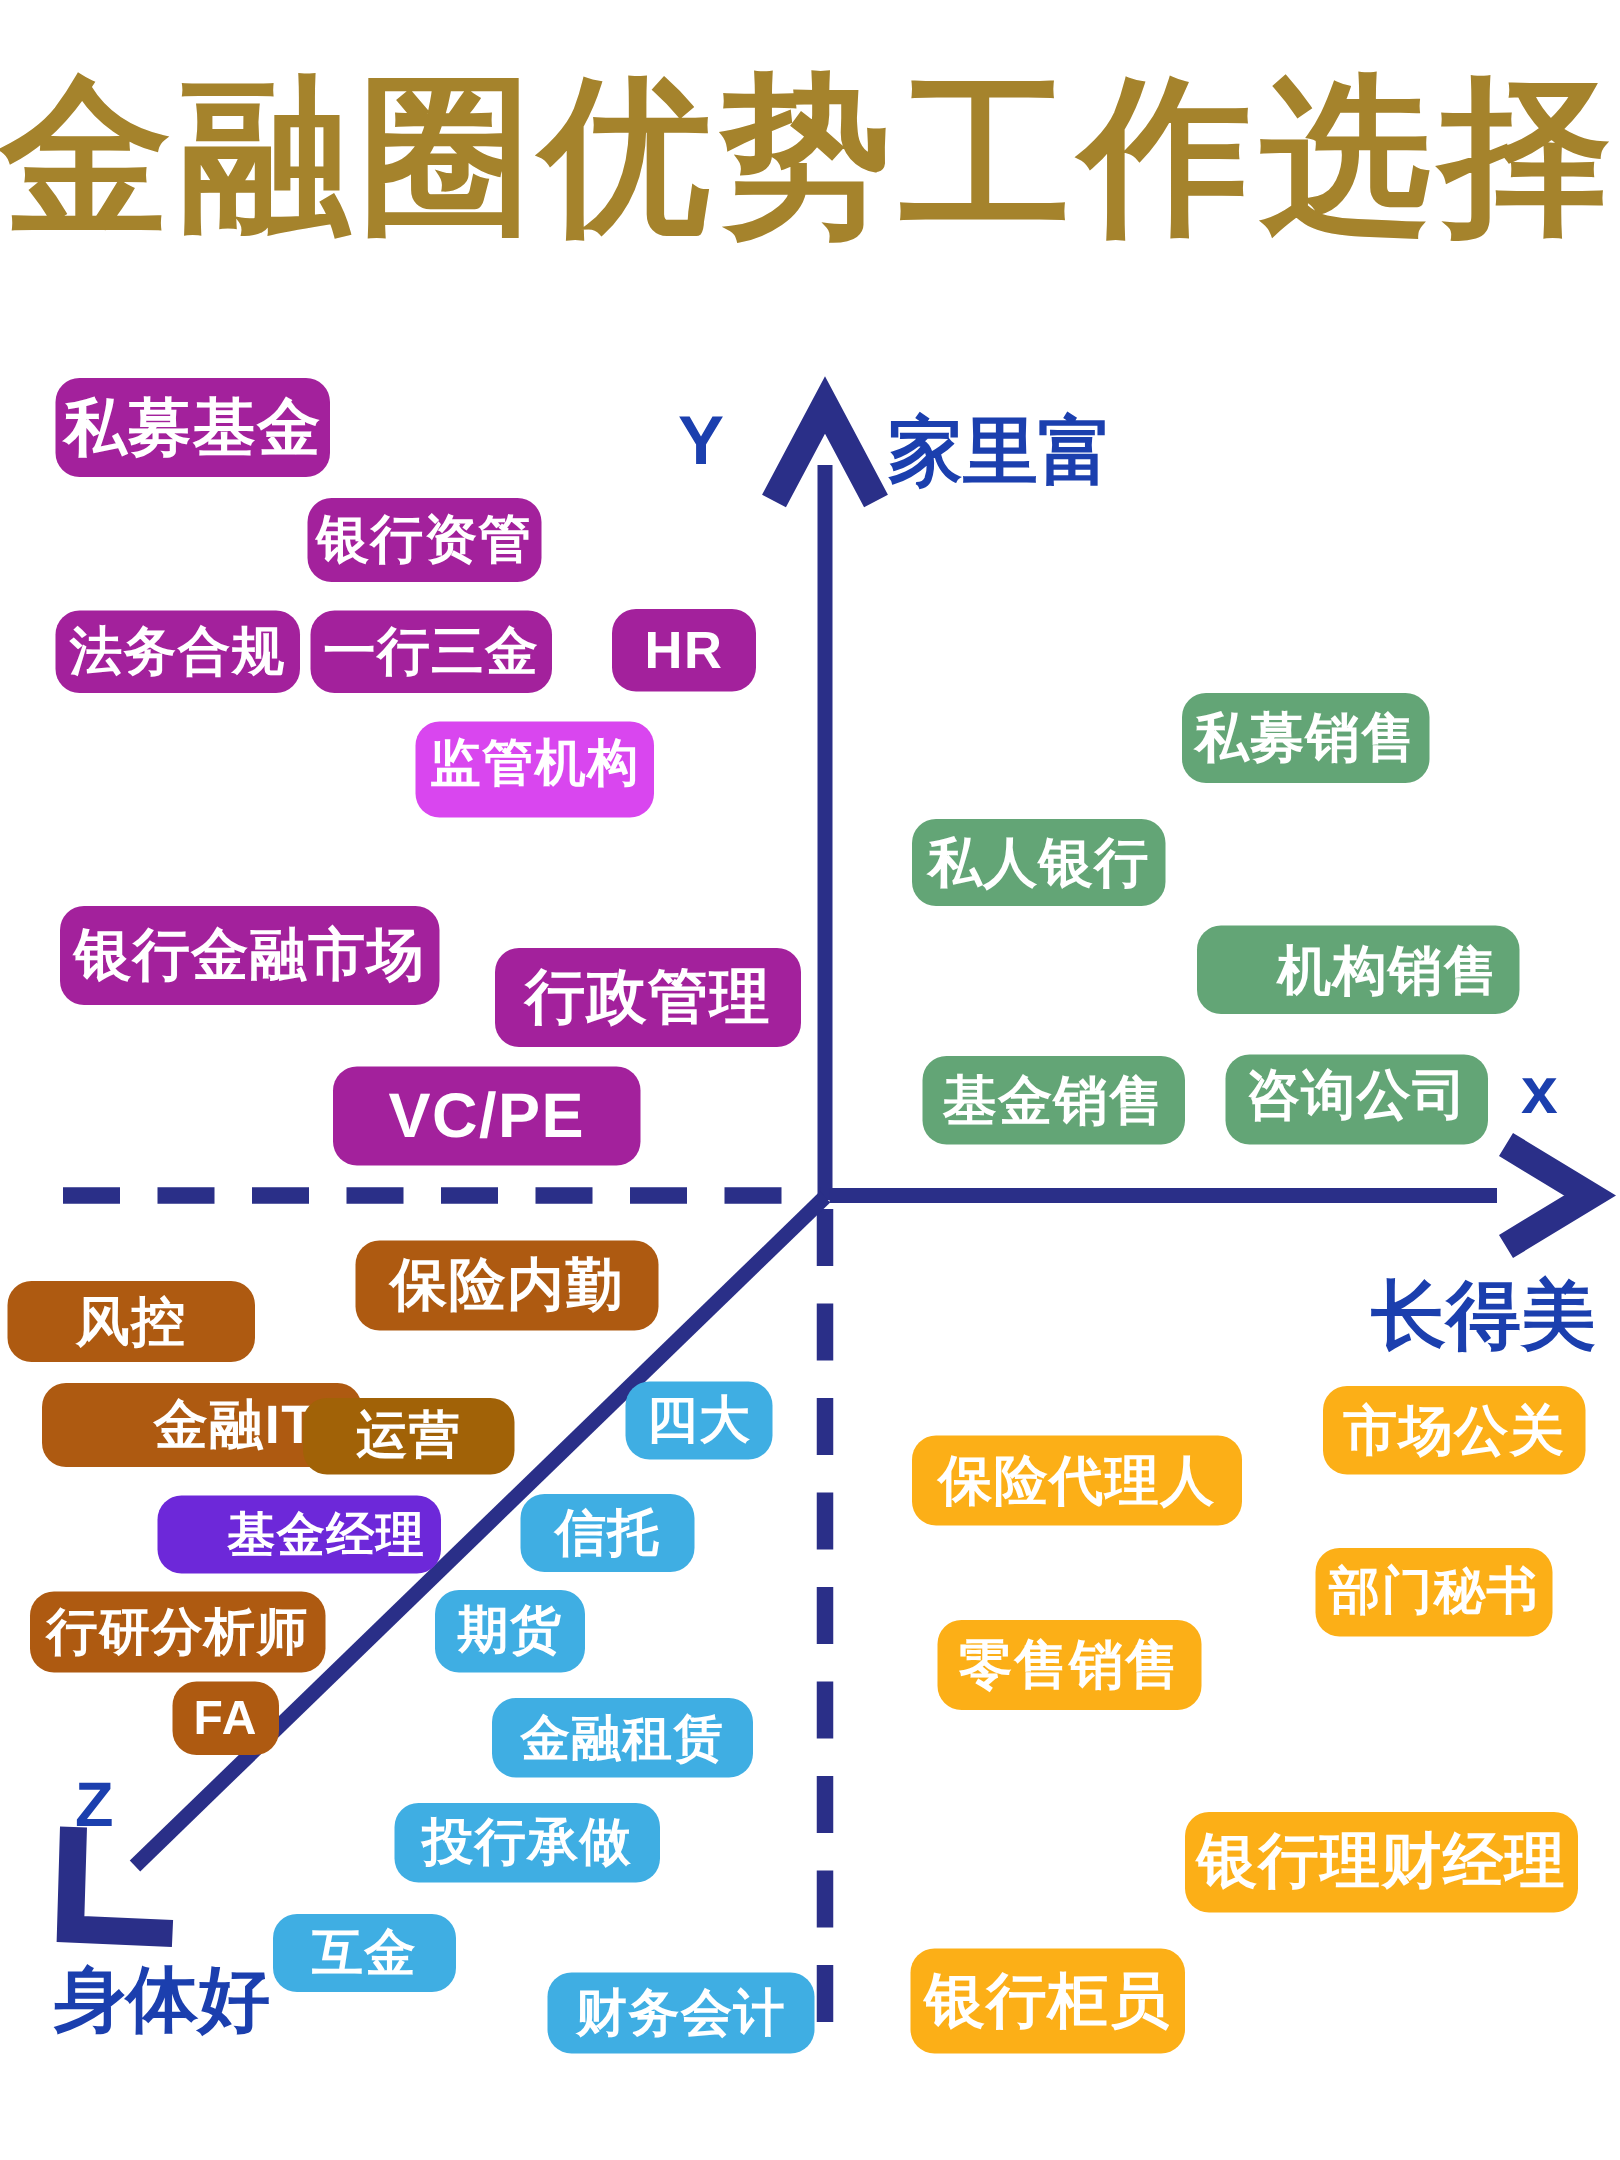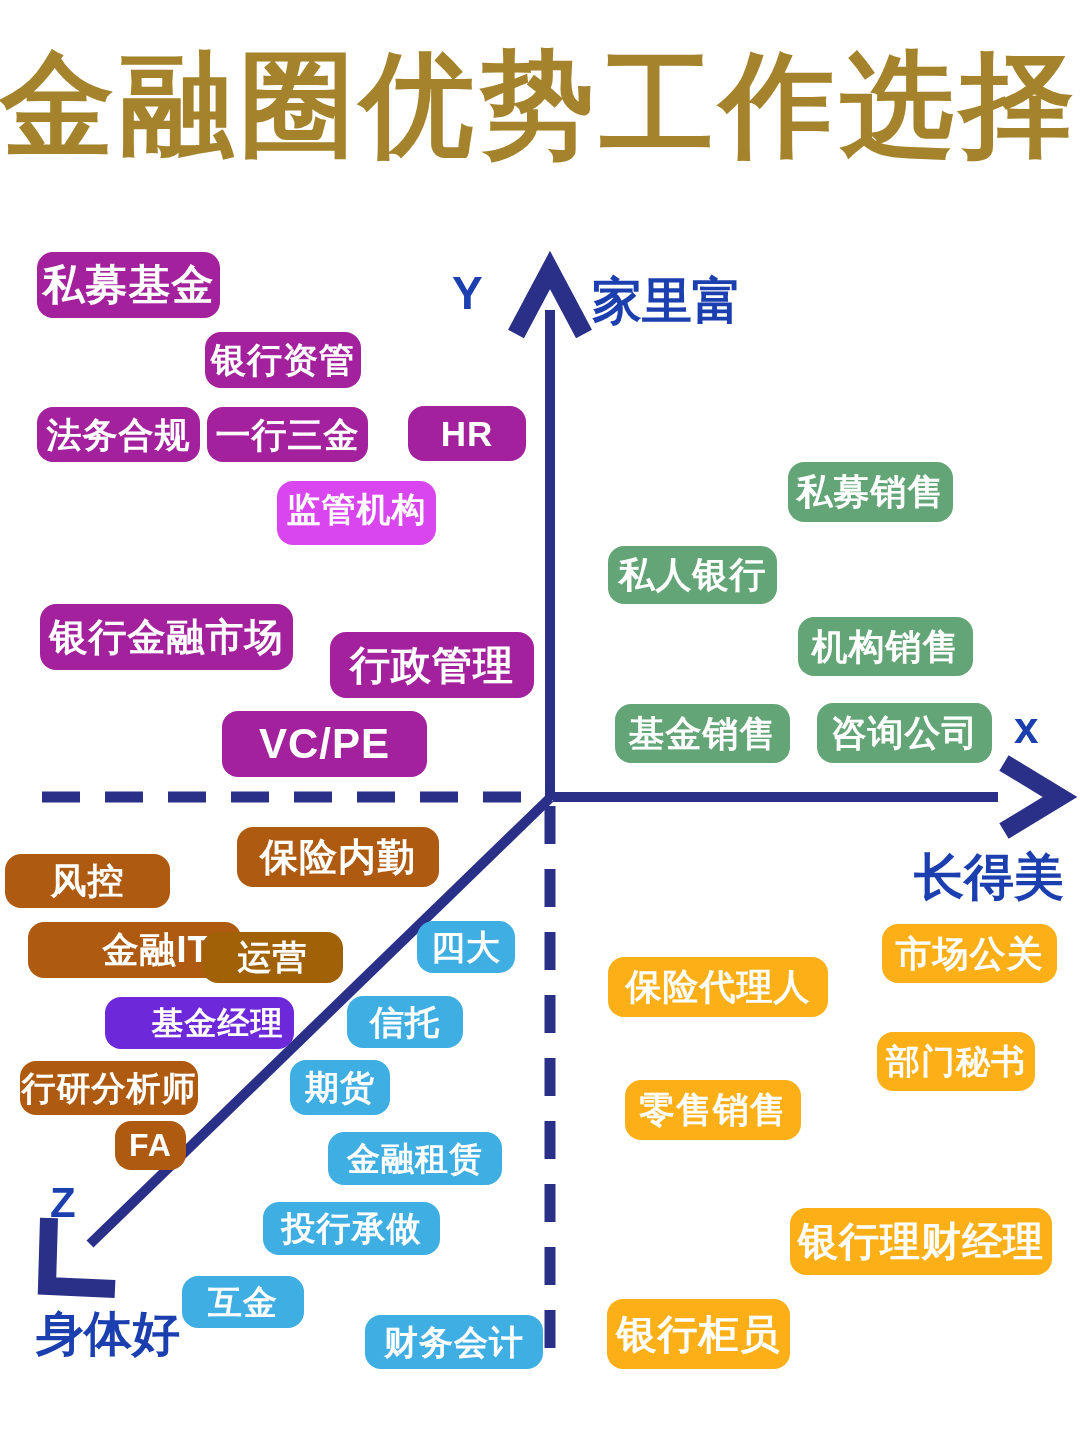--- a/index.html
+++ b/index.html
@@ -63,36 +63,36 @@
   <div class="axis-caption" style="left: 914px; top: 852px; font-size: 50px; color: rgb(27, 63, 174);">长得美</div>
 
   <div class="axis-letter" style="left: 50px; top: 1182px; font-size: 42px; color: rgb(27, 63, 174);">Z</div>
   <div class="axis-caption" style="left: 36px; top: 1310px; font-size: 48px; color: rgb(27, 63, 174);">身体好</div>
 
   <div>
       <div class="job" style="left: 37px; top: 252px; width: 183px; height: 66px; line-height: 66px; font-size: 42px; background: rgb(163, 33, 156); color: rgb(255, 255, 255);">私募基金</div>
       <div class="job" style="left: 205px; top: 332px; width: 156px; height: 56px; line-height: 56px; font-size: 35px; background: rgb(163, 33, 156); color: rgb(255, 255, 255);">银行资管</div>
       <div class="job" style="left: 37px; top: 407px; width: 163px; height: 55px; line-height: 55px; font-size: 35px; background: rgb(163, 33, 156); color: rgb(255, 255, 255);">法务合规</div>
       <div class="job" style="left: 207px; top: 407px; width: 161px; height: 55px; line-height: 55px; font-size: 35px; background: rgb(163, 33, 156); color: rgb(255, 255, 255);">一行三金</div>
-      <div class="job" style="left: 408px; top: 406px; width: 118px; height: 55px; line-height: 55px; font-size: 35px; background: rgb(163, 33, 156); color: rgb(255, 255, 255);">HR</div>
+      <div class="job" style="left: 408px; top: 406px; width: 96px; height: 55px; line-height: 55px; font-size: 35px; background: rgb(163, 33, 156); color: rgb(255, 255, 255);">HR</div>
       <div class="job" style="left: 253px; top: 481px; width: 159px; height: 64px; line-height: 56px; font-size: 34px; background: #d946ef; color: rgb(255, 255, 255); margin-left: 24px;">监管机构</div>
       <div class="job" style="left: 40px; top: 604px; width: 253px; height: 66px; line-height: 66px; font-size: 38px; background: rgb(163, 33, 156); color: rgb(255, 255, 255);">银行金融市场</div>
       <div class="job" style="left: 330px; top: 632px; width: 204px; height: 66px; line-height: 66px; font-size: 40px; background: rgb(163, 33, 156); color: rgb(255, 255, 255);">行政管理</div>
       <div class="job" style="left: 222px; top: 711px; width: 205px; height: 66px; line-height: 66px; font-size: 42px; background: rgb(163, 33, 156); color: rgb(255, 255, 255);">VC/PE</div>
       <div class="job" style="left: 788px; top: 462px; width: 165px; height: 60px; line-height: 60px; font-size: 36px; background: rgb(99, 165, 118); color: rgb(255, 255, 255);">私募销售</div>
       <div class="job" style="left: 608px; top: 546px; width: 169px; height: 58px; line-height: 58px; font-size: 36px; background: rgb(99, 165, 118); color: rgb(255, 255, 255);">私人银行</div>
-      <div class="job" style="left: 798px; top: 617px; width: 175px; height: 59px; line-height: 59px; font-size: 36px; background: rgb(99, 165, 118); color: rgb(255, 255, 255);">机构销售</div>
+      <div class="job" style="left: 798px; top: 617px; width: 175px; height: 59px; line-height: 59px; font-size: 36px; background: rgb(99, 165, 118); color: rgb(255, 255, 255); padding-left: 40px;">机构销售</div>
       <div class="job" style="left: 615px; top: 704px; width: 175px; height: 59px; line-height: 59px; font-size: 36px; background: rgb(99, 165, 118); color: rgb(255, 255, 255);">基金销售</div>
-      <div class="job" style="left: 817px; top: 703px; width: 175px; height: 60px; line-height: 60px; font-size: 36px; background: rgb(99, 165, 118); color: rgb(255, 255, 255);">咨询公司</div>
+      <div class="job" style="left: 817px; top: 703px; width: 175px; height: 60px; line-height: 60px; font-size: 36px; background: rgb(99, 165, 118); color: rgb(255, 255, 255); font-family: Liberation Mono, monospace;">咨询公司</div>
       <div class="job" style="left: 237px; top: 827px; width: 202px; height: 60px; line-height: 60px; font-size: 38px; background: rgb(174, 90, 17); color: rgb(255, 255, 255);">保险内勤</div>
       <div class="job" style="left: 5px; top: 854px; width: 165px; height: 54px; line-height: 54px; font-size: 36px; background: rgb(174, 90, 17); color: rgb(255, 255, 255);">风控</div>
       <div class="job" style="left: 28px; top: 922px; width: 169px; height: 56px; line-height: 56px; font-size: 36px; background: rgb(174, 90, 17); color: rgb(255, 255, 255); padding-left: 44px;">金融IT</div>
       <div class="job" style="left: 202px; top: 932px; width: 141px; height: 51px; line-height: 51px; font-size: 34px; background: #a16207; color: rgb(255, 255, 255);">运营</div>
       <div class="job" style="left: 105px; top: 997px; width: 153px; height: 52px; line-height: 52px; font-size: 32px; background: #6d28d9; color: rgb(255, 255, 255); padding-left: 36px;">基金经理</div>
-      <div class="job" style="left: 20px; top: 1061px; width: 178px; height: 54px; line-height: 54px; font-size: 34px; background: rgb(174, 90, 17); color: rgb(255, 255, 255);">行研分析师</div>
+      <div class="job" style="left: 20px; top: 1061px; width: 197px; height: 54px; line-height: 54px; font-size: 34px; background: rgb(174, 90, 17); color: rgb(255, 255, 255);">行研分析师</div>
       <div class="job" style="left: 67px; top: 1121px; width: 71px; height: 49px; line-height: 49px; font-size: 32px; background: rgb(174, 90, 17); color: rgb(255, 255, 255); margin-left: 48px;">FA</div>
       <div class="job" style="left: 417px; top: 921px; width: 98px; height: 52px; line-height: 52px; font-size: 34px; background: rgb(63, 174, 227); color: rgb(255, 255, 255);">四大</div>
       <div class="job" style="left: 347px; top: 996px; width: 116px; height: 52px; line-height: 52px; font-size: 34px; background: rgb(63, 174, 227); color: rgb(255, 255, 255);">信托</div>
       <div class="job" style="left: 290px; top: 1060px; width: 100px; height: 55px; line-height: 55px; font-size: 34px; background: rgb(63, 174, 227); color: rgb(255, 255, 255);">期货</div>
       <div class="job" style="left: 328px; top: 1132px; width: 174px; height: 53px; line-height: 53px; font-size: 33px; background: rgb(63, 174, 227); color: rgb(255, 255, 255);">金融租赁</div>
       <div class="job" style="left: 263px; top: 1202px; width: 177px; height: 53px; line-height: 53px; font-size: 34px; background: rgb(63, 174, 227); color: rgb(255, 255, 255);">投行承做</div>
       <div class="job" style="left: 182px; top: 1276px; width: 122px; height: 52px; line-height: 52px; font-size: 34px; background: rgb(63, 174, 227); color: rgb(255, 255, 255);">互金</div>
       <div class="job" style="left: 365px; top: 1315px; width: 178px; height: 54px; line-height: 54px; font-size: 34px; background: rgb(63, 174, 227); color: rgb(255, 255, 255);">财务会计</div>
       <div class="job" style="left: 882px; top: 924px; width: 175px; height: 59px; line-height: 59px; font-size: 36px; background: rgb(252, 175, 23); color: rgb(255, 255, 255);">市场公关</div>
       <div class="job" style="left: 608px; top: 957px; width: 220px; height: 60px; line-height: 60px; font-size: 36px; background: rgb(252, 175, 23); color: rgb(255, 255, 255);">保险代理人</div>

